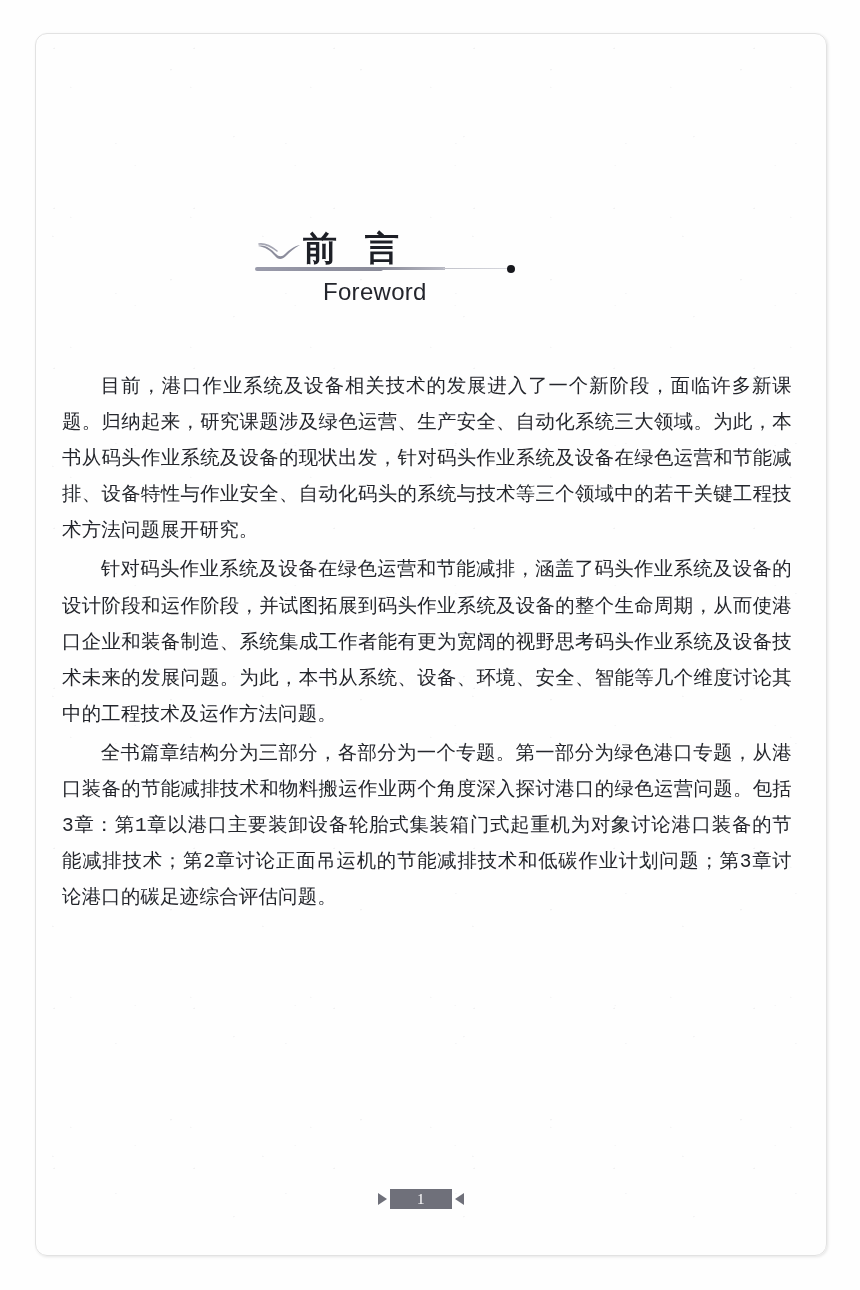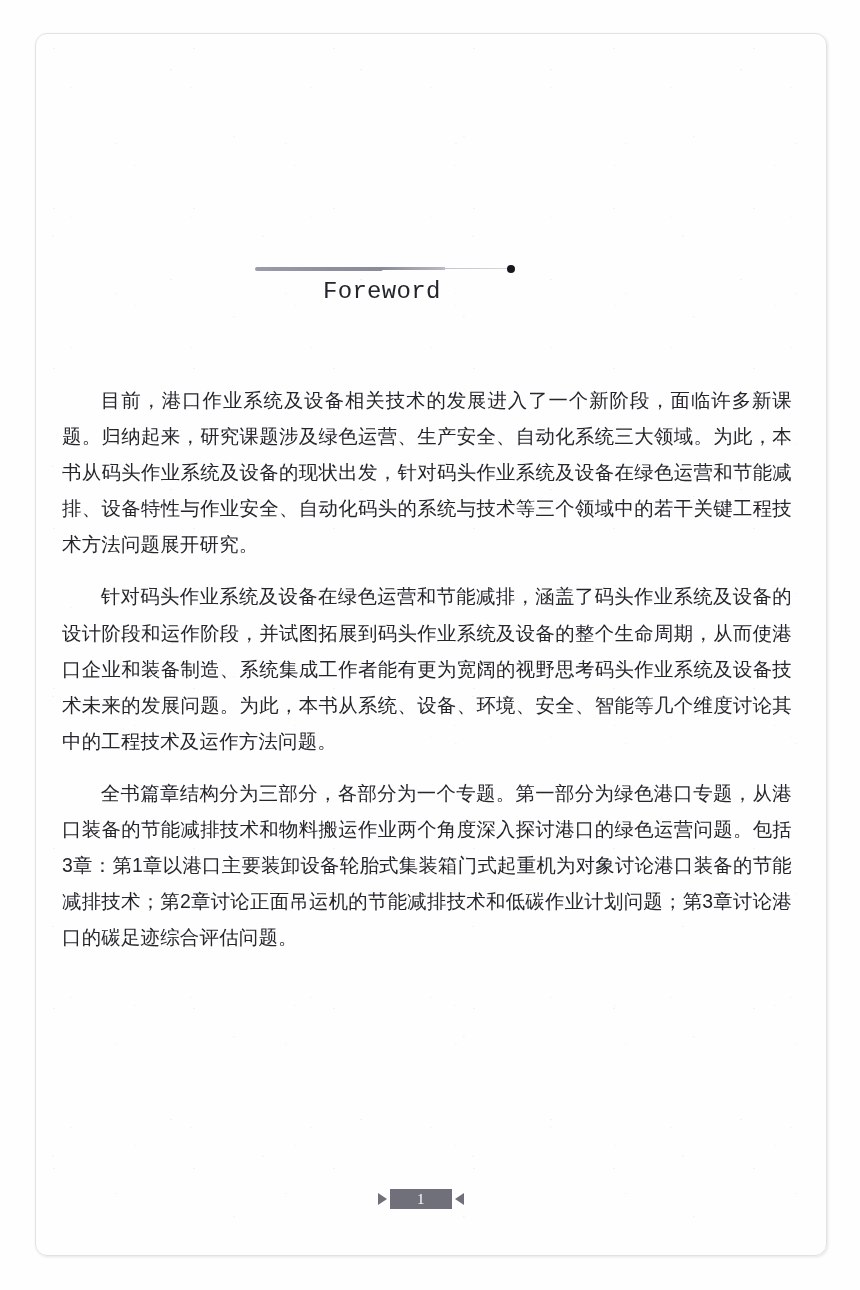--- a/index.html
+++ b/index.html
@@ -114,37 +114,37 @@
     position: absolute;
     left: 252px; top: 0.5px;
     width: 8px; height: 8px;
     border-radius: 50%;
     background: #17181d;
   }
   #title-en {
     position: absolute;
     left: 68px;
     top: 50px;
-    font-family: Liberation Mono, monospace;
+    font-family: Liberation Sans, sans-serif;
     font-size: 24px;
     color: #23252c;
     letter-spacing: 0.3px;
   }
 
   
   #body-text {
     position: absolute;
     left: 62px;
     top: 366px;
     width: 730px;
   }
   .para {
-    margin: 16px 0 0 0;
+    margin: 3px 0 0 0;
     text-indent: 2em;
-    font-family: Liberation Sans, sans-serif;
+    font-family: Liberation Mono, monospace;
     font-size: 19.4px;
     line-height: 36.1px;
     color: #24262c;
     text-align: justify;
     text-justify: inter-character;
     letter-spacing: 0.25px;
     word-break: break-all;
   }
 
   
@@ -186,20 +186,30 @@
 </head>
 <body>
 
 <div id="page-sheet">
 
   <div id="page-border"></div>
   <div id="paper-noise"></div>
 
   <div id="heading">
 
+    <div id="heading-row">
+      <span class="swoosh">
+        <svg viewBox="0 0 44 20" width="44" height="20" xmlns="http://www.w3.org/2000/svg">
+          <path d="M1 4 C 8 2, 14 7, 19 12 C 22 15, 25 15, 28 12 C 32 8, 37 4, 43 3
+                   C 37 6, 33 10, 29 14 C 25 18, 21 18, 18 14 C 13 8, 8 5, 1 4 Z" fill="#8c8d9c"></path>
+          <path d="M2 2 C 9 1, 15 5, 20 9" stroke="#a4a5b2" stroke-width="1.6" fill="none" stroke-linecap="round"></path>
+        </svg>
+      </span>
+      <span id="title-cn">前言</span>
+    </div>
 
     <div id="rule-wrap">
       <span class="rule-thick"></span>
       <span class="rule-mid"></span>
       <span class="rule-thin"></span>
       <span class="rule-dot"></span>
     </div>
 
     <div id="title-en">Foreword</div>
   </div>

